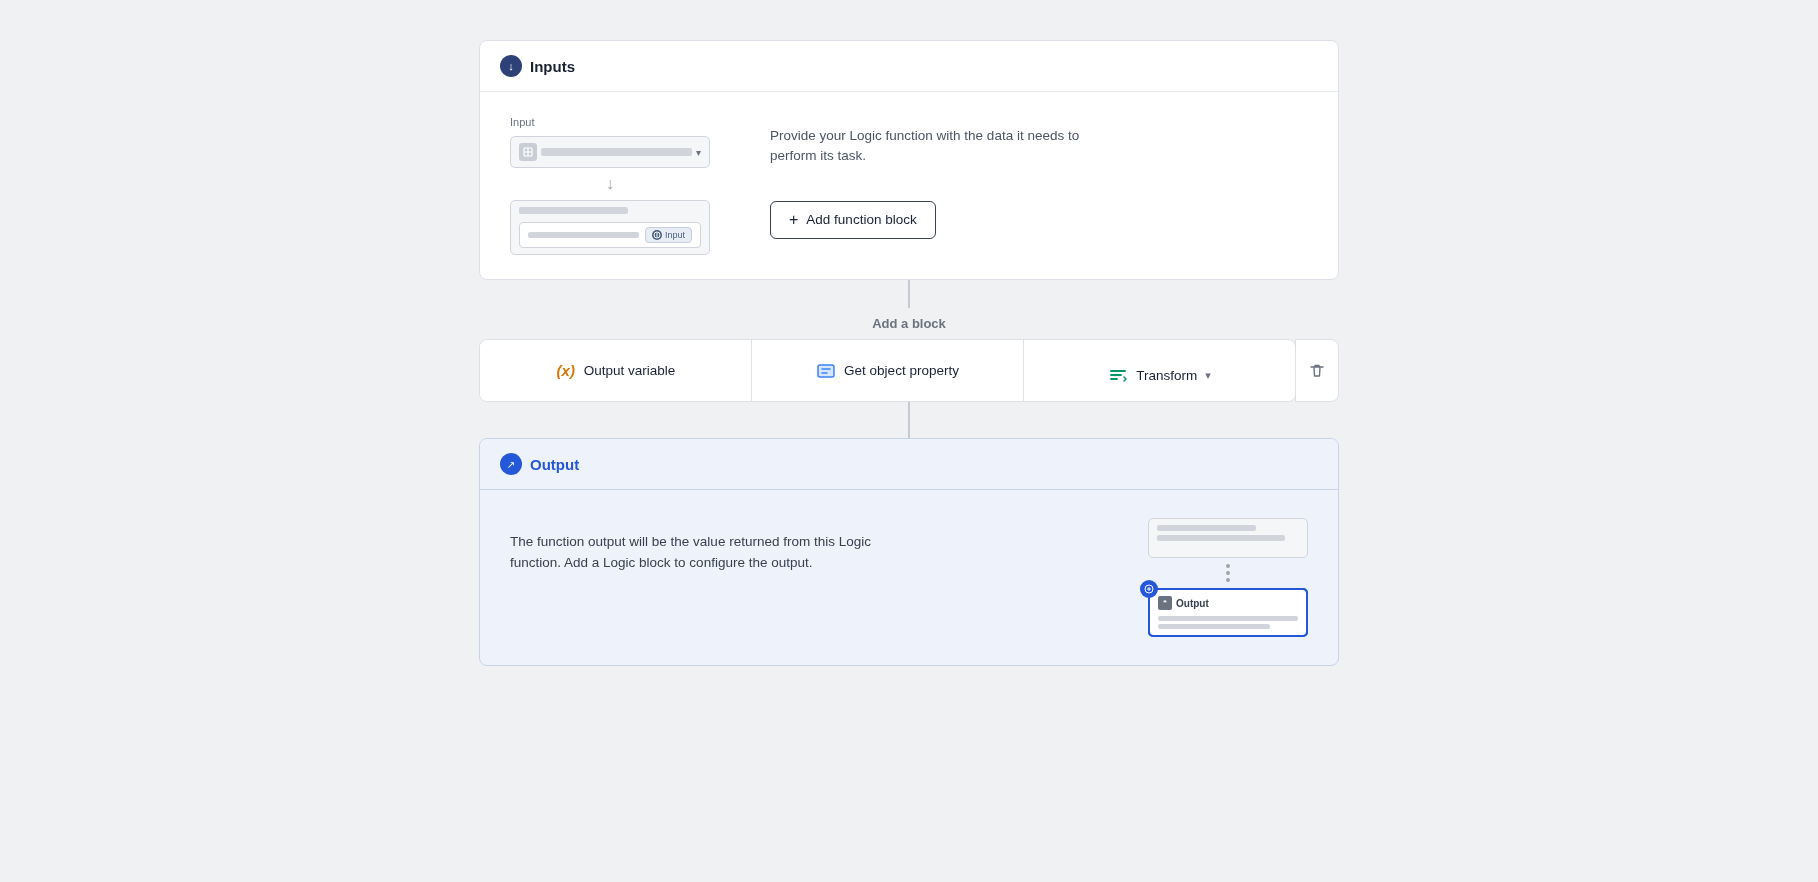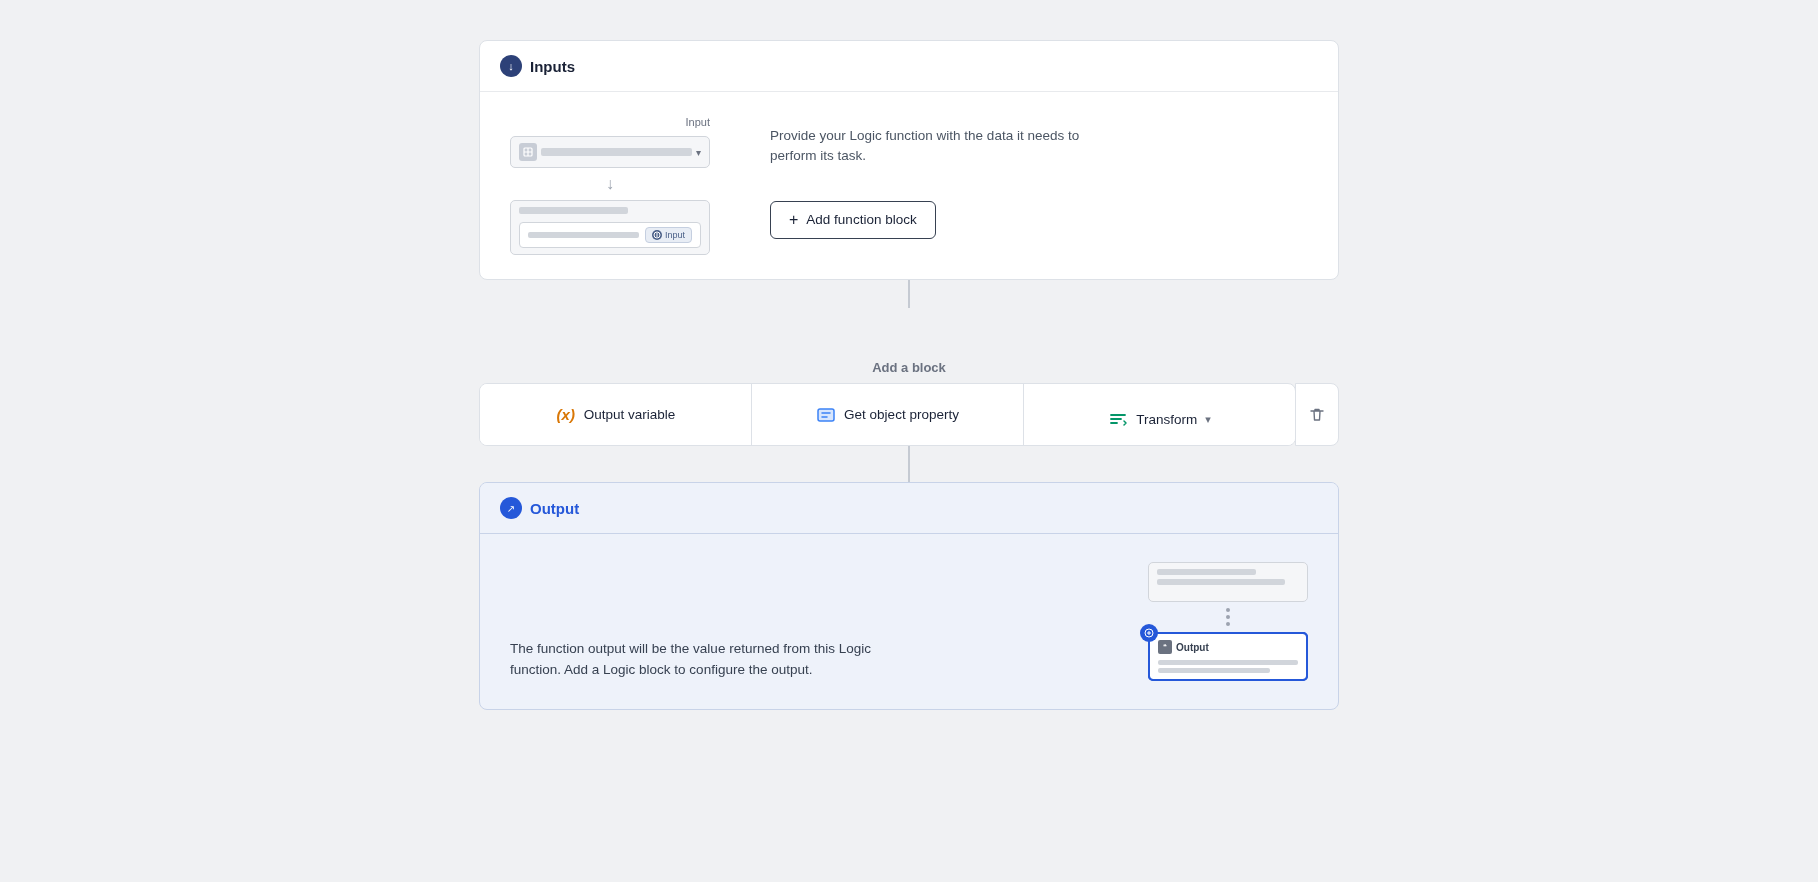--- a/index.html
+++ b/index.html
@@ -62,21 +62,21 @@
       display: flex;
       align-items: flex-start;
       gap: 60px;
     }
 
     
     .input-illustration {
       flex-shrink: 0;
       display: flex;
       flex-direction: column;
-      align-items: flex-end;
+      align-items: flex-start;
       gap: 4px;
     }
 
     .input-label-sm {
       font-size: 11px;
       color: #6b7280;
       margin-bottom: 4px;
     }
 
     .input-row-mock {
@@ -235,21 +235,20 @@
       align-items: center;
       width: 100%;
       gap: 0;
     }
 
     .add-block-label {
       font-size: 13px;
       font-weight: 600;
       color: #6b7280;
       padding: 8px 0;
-      margin-top: 44px;
     }
 
     .block-buttons-row {
       display: flex;
       width: 100%;
       border: 1px solid #dde1e7;
       border-radius: 8px;
       overflow: hidden;
       background: #fff;
     }
@@ -316,21 +315,21 @@
       border-bottom: 1px solid #c8d3e8;
     }
 
     .output-header-icon {
       background: #2558d9;
     }
 
     .output-card-body {
       padding: 28px 30px;
       display: flex;
-      align-items: flex-end;
+      align-items: flex-start;
       gap: 60px;
     }
 
     .output-description-text {
       font-size: 13.5px;
       color: #374151;
       line-height: 1.55;
       max-width: 380px;
       padding-top: 14px;
     }

